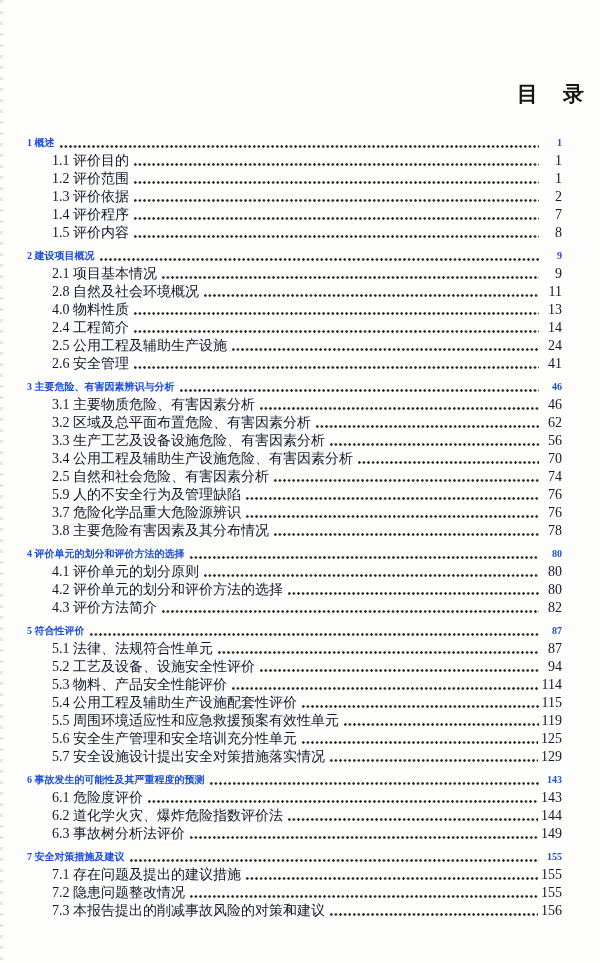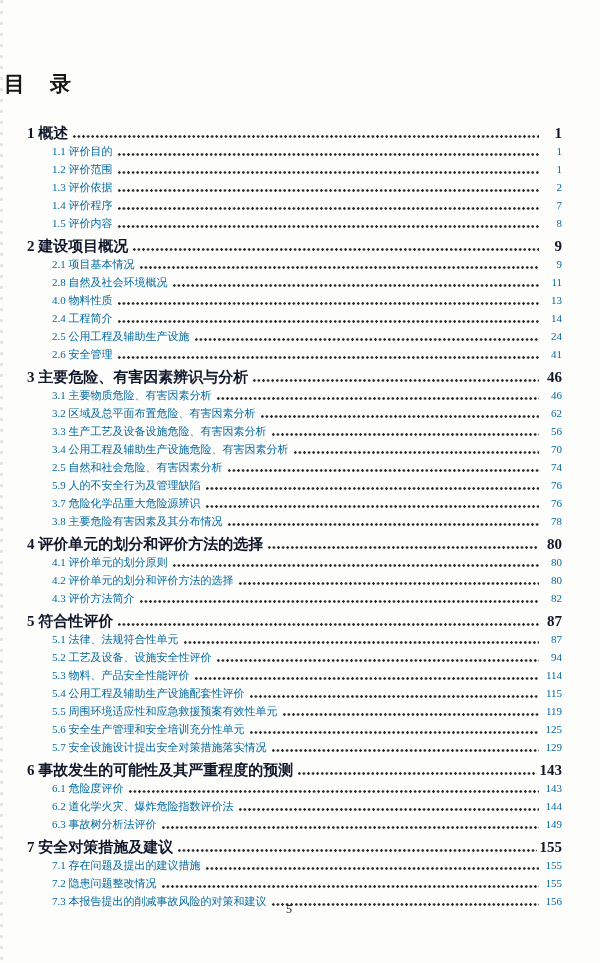--- a/index.html
+++ b/index.html
@@ -21,44 +21,44 @@
     position: absolute;
     left: 0; top: 0;
     width: 3px; height: 100%;
     background: repeating-linear-gradient(
       180deg,
       rgba(90, 110, 140, 0.30) 0px, rgba(90, 110, 140, 0.30) 3px,
       rgba(255,255,255,0) 3px, rgba(255,255,255,0) 11px);
     opacity: 0.55;
   }
   .doc-title {
-    margin: 4px;
+    margin: 14px;
     padding-top: 68px;
-    text-align: left;
+    text-align: right;
     font-size: 21px;
     line-height: 24px;
     font-weight: bold;
     letter-spacing: 2px;
     color: #161616;
   }
   .toc {
     margin: 28px 38px 0 27px;
   }
   .toc-row {
     display: flex;
     align-items: baseline;
     line-height: 18px;
-    font-size: 11px;
+    font-size: 14px;
     white-space: nowrap;
-    color: #0369a1;
+    color: #0f172a;
   }
   .toc-row.level1 {
     font-weight: bold;
-    font-size: 15px;
-    color: #0f172a;
+    font-size: 10px;
+    color: #1d4ed8;
   }
   .toc-row.level1:not(:first-child) { margin-top: 5px; }
   .toc-row.level2 { padding-left: 25px; }
   .toc-label { flex: 0 0 auto; }
   .leader {
     flex: 1 1 auto;
     align-self: stretch;
     min-width: 8px;
     margin: 0 3px 0 4px;
     background-image: radial-gradient(circle, #2a2a2a 1.05px, rgba(0,0,0,0) 1.4px);

